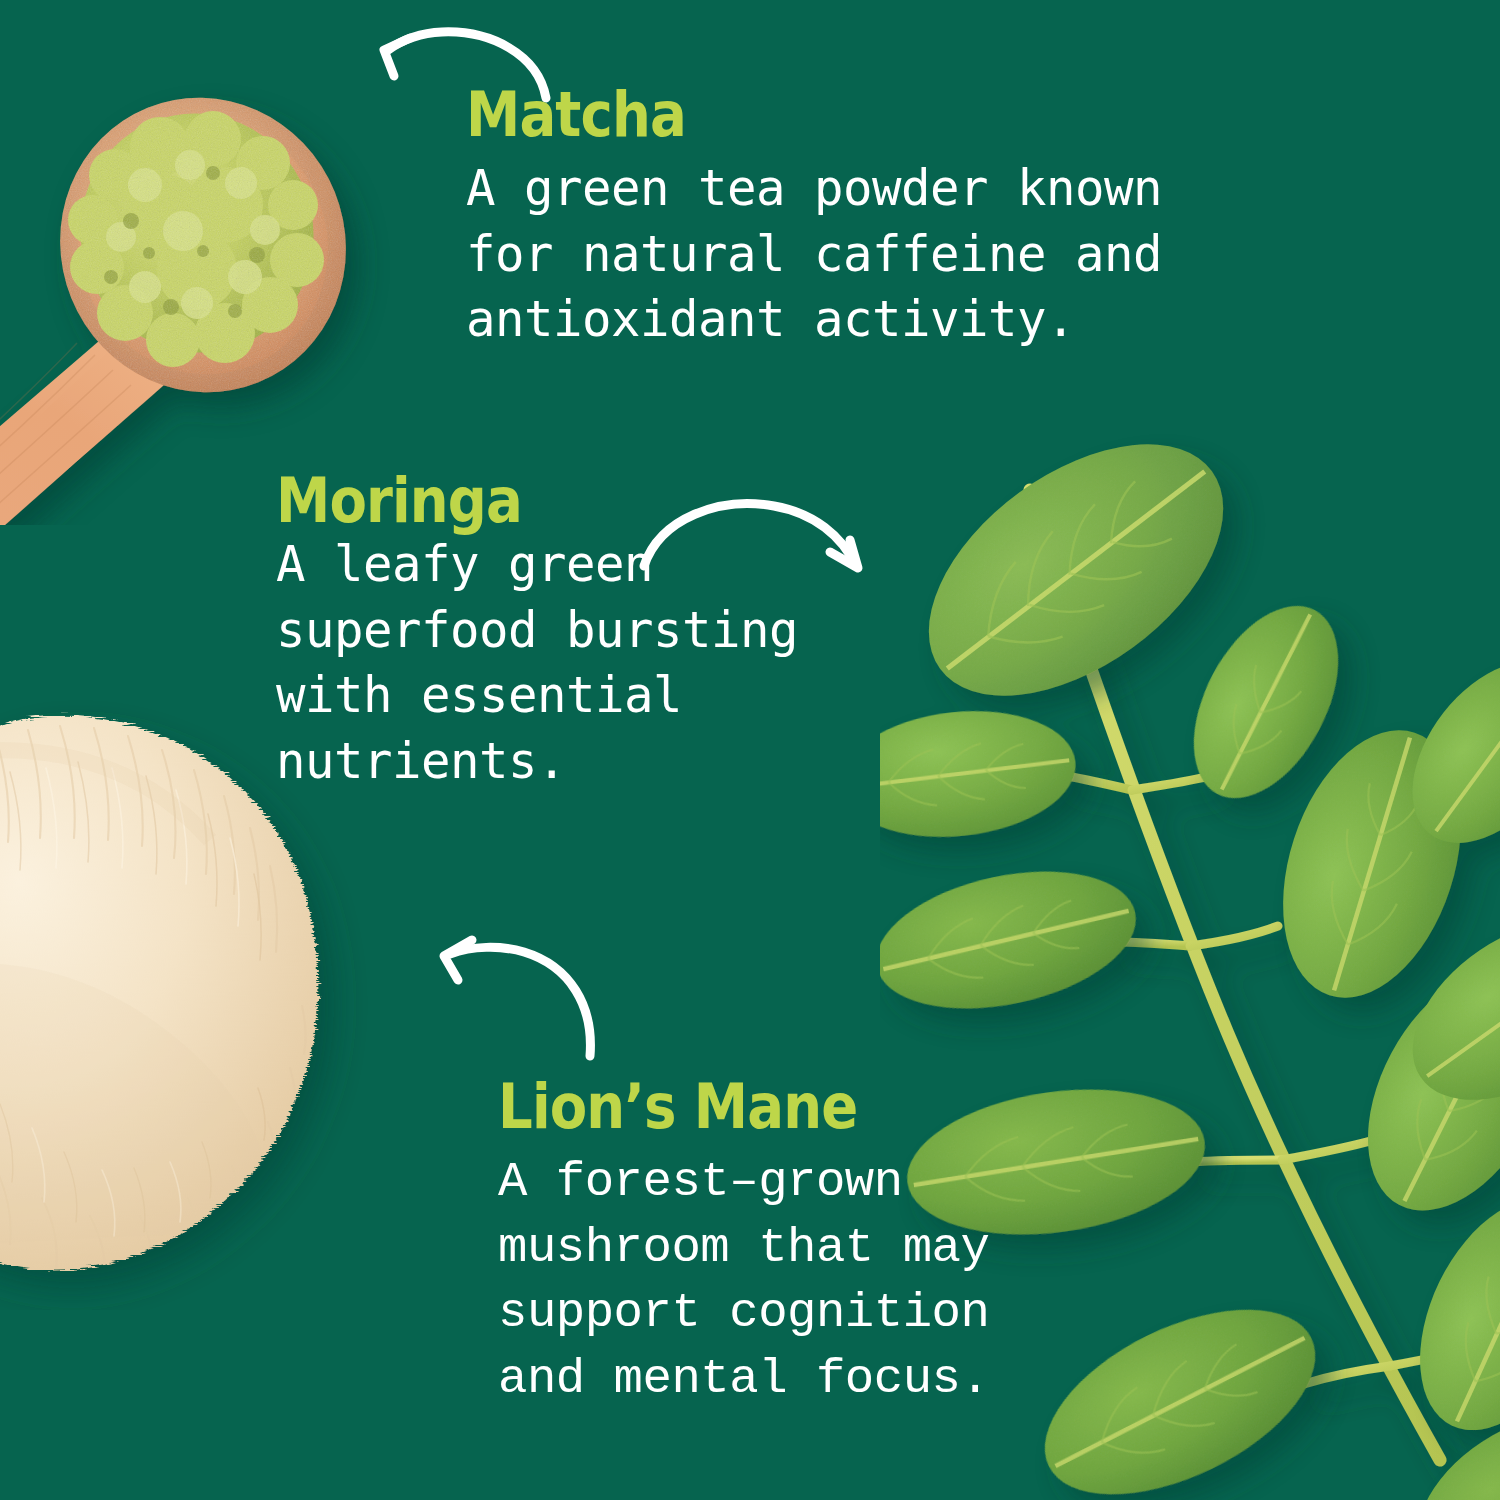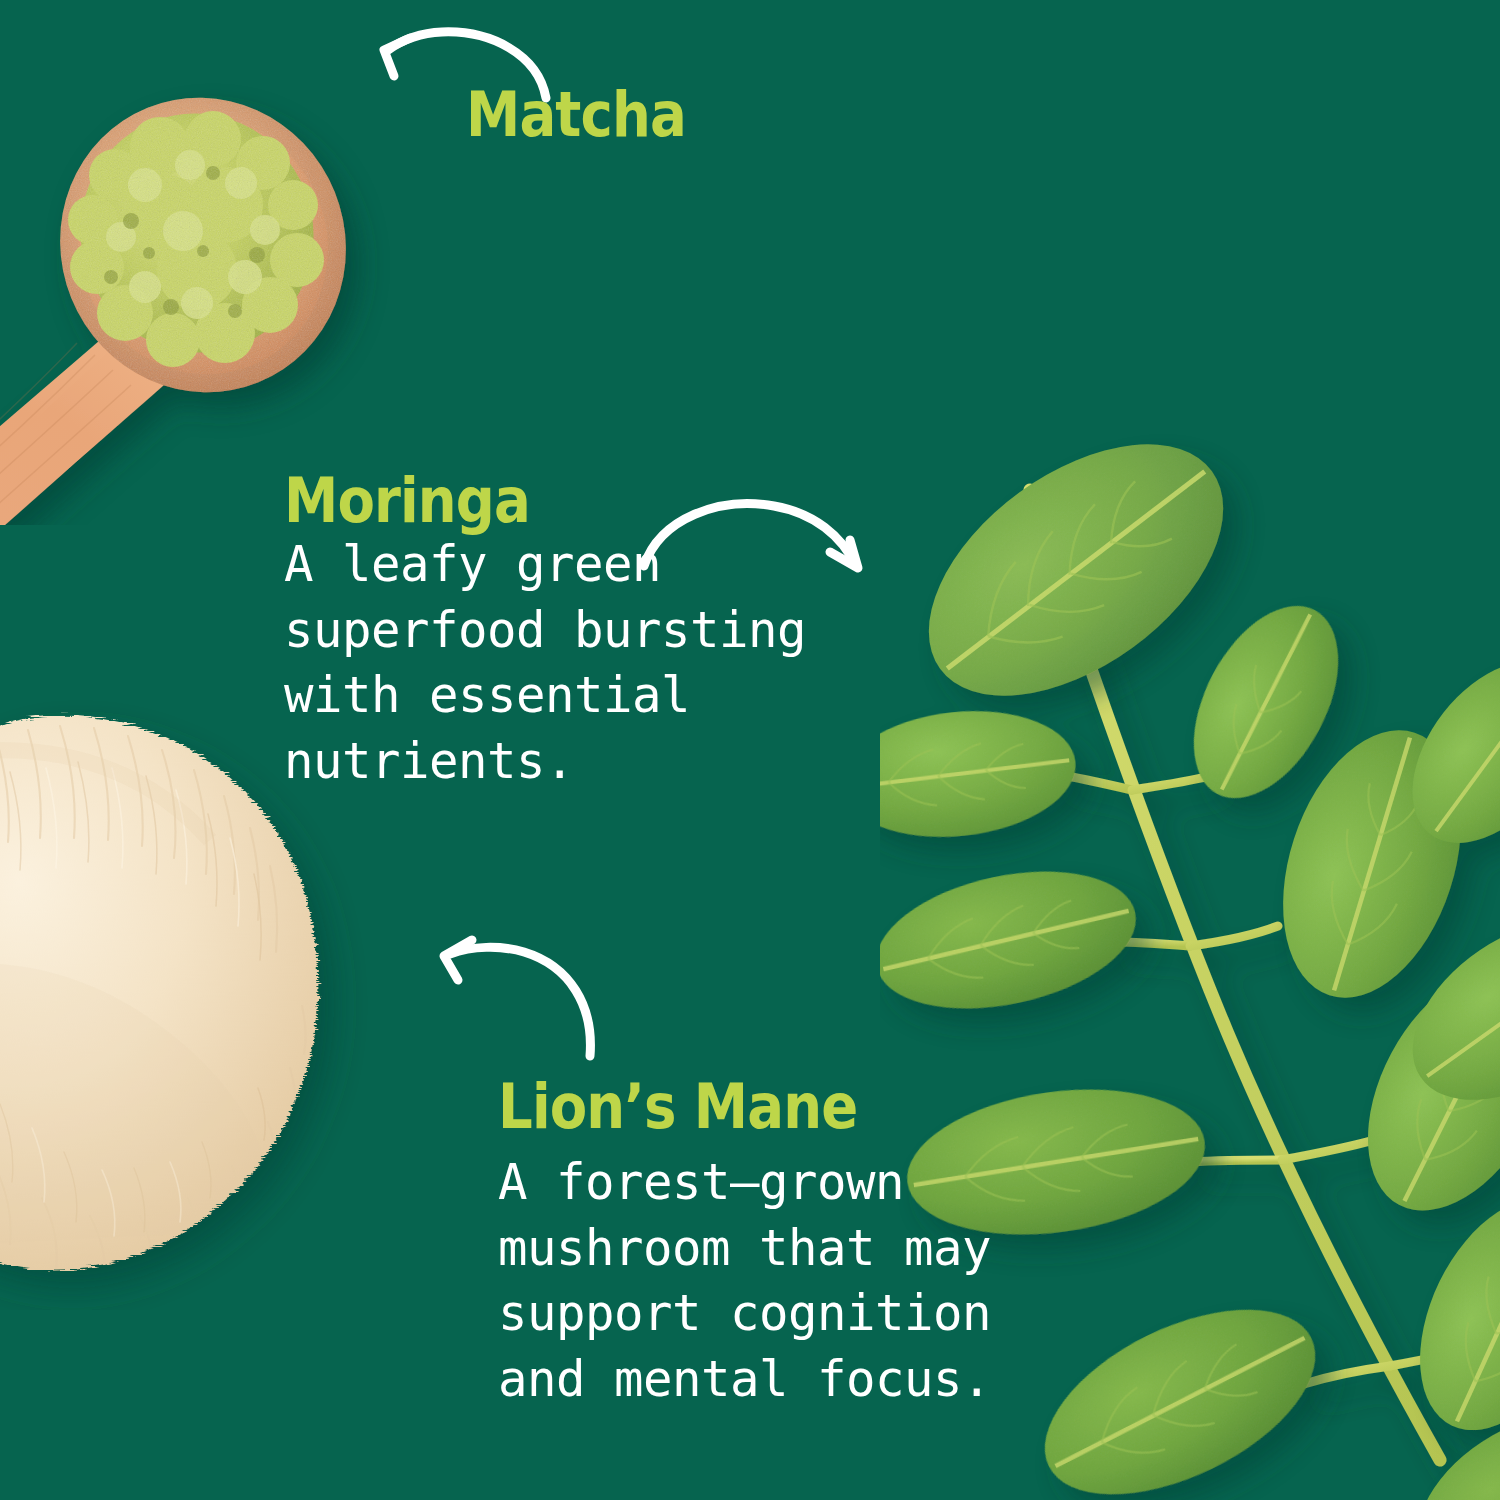--- a/index.html
+++ b/index.html
@@ -29,27 +29,27 @@
     color:#FFFFFF;
     line-height:1.34;
     white-space:pre-line;
     letter-spacing:-0.5px;
   }
 
   #matcha-block{left:466px;top:84px;}
   #matcha-block .heading{font-size:62px;}
   #matcha-block .body-txt{font-size:49px;margin-top:10px;}
 
-  #moringa-block{left:284px;top:470px;}
+  #moringa-block{left:276px;top:470px;}
   #moringa-block .heading{font-size:62px;}
   #moringa-block .body-txt{font-size:49px;margin-top:0;}
 
   #lionsmane-block{left:498px;top:1076px;}
   #lionsmane-block .heading{font-size:62px;}
-  #lionsmane-block .body-txt{font-size:49px;margin-top:12px;}
+  #lionsmane-block .body-txt{font-size:49px;margin-top:12px;font-family:Liberation Mono, monospace;}
 
   
   .arrow{position:absolute;pointer-events:none;}
   #arrow-matcha{left:370px;top:20px;}
   #arrow-moringa{left:634px;top:484px;}
   #arrow-lionsmane{left:424px;top:928px;}
 
   
   .photo{position:absolute;}
 
@@ -455,20 +455,23 @@
     <path d="M196 68 L 224 84 L 216 56" stroke="#FFFFFF" stroke-width="9" fill="none" stroke-linecap="round" stroke-linejoin="round"></path>
   </svg>
 
   <svg class="arrow" id="arrow-lionsmane" width="190" height="135" viewBox="0 0 190 135" xmlns="http://www.w3.org/2000/svg">
     <path d="M166 128 C 170 78 146 38 100 24 C 76 17 48 18 26 26" stroke="#FFFFFF" stroke-width="9" fill="none" stroke-linecap="round"></path>
     <path d="M48 12 L 20 28 L 34 52" stroke="#FFFFFF" stroke-width="9" fill="none" stroke-linecap="round" stroke-linejoin="round"></path>
   </svg>
 
   <div class="block" id="matcha-block">
     <div class="heading">Matcha</div>
+    <div class="body-txt">A green tea powder known
+for natural caffeine and
+antioxidant activity.</div>
   </div>
 
   <div class="block" id="moringa-block">
     <div class="heading">Moringa</div>
     <div class="body-txt">A leafy green
 superfood bursting
 with essential
 nutrients.</div>
   </div>
 

